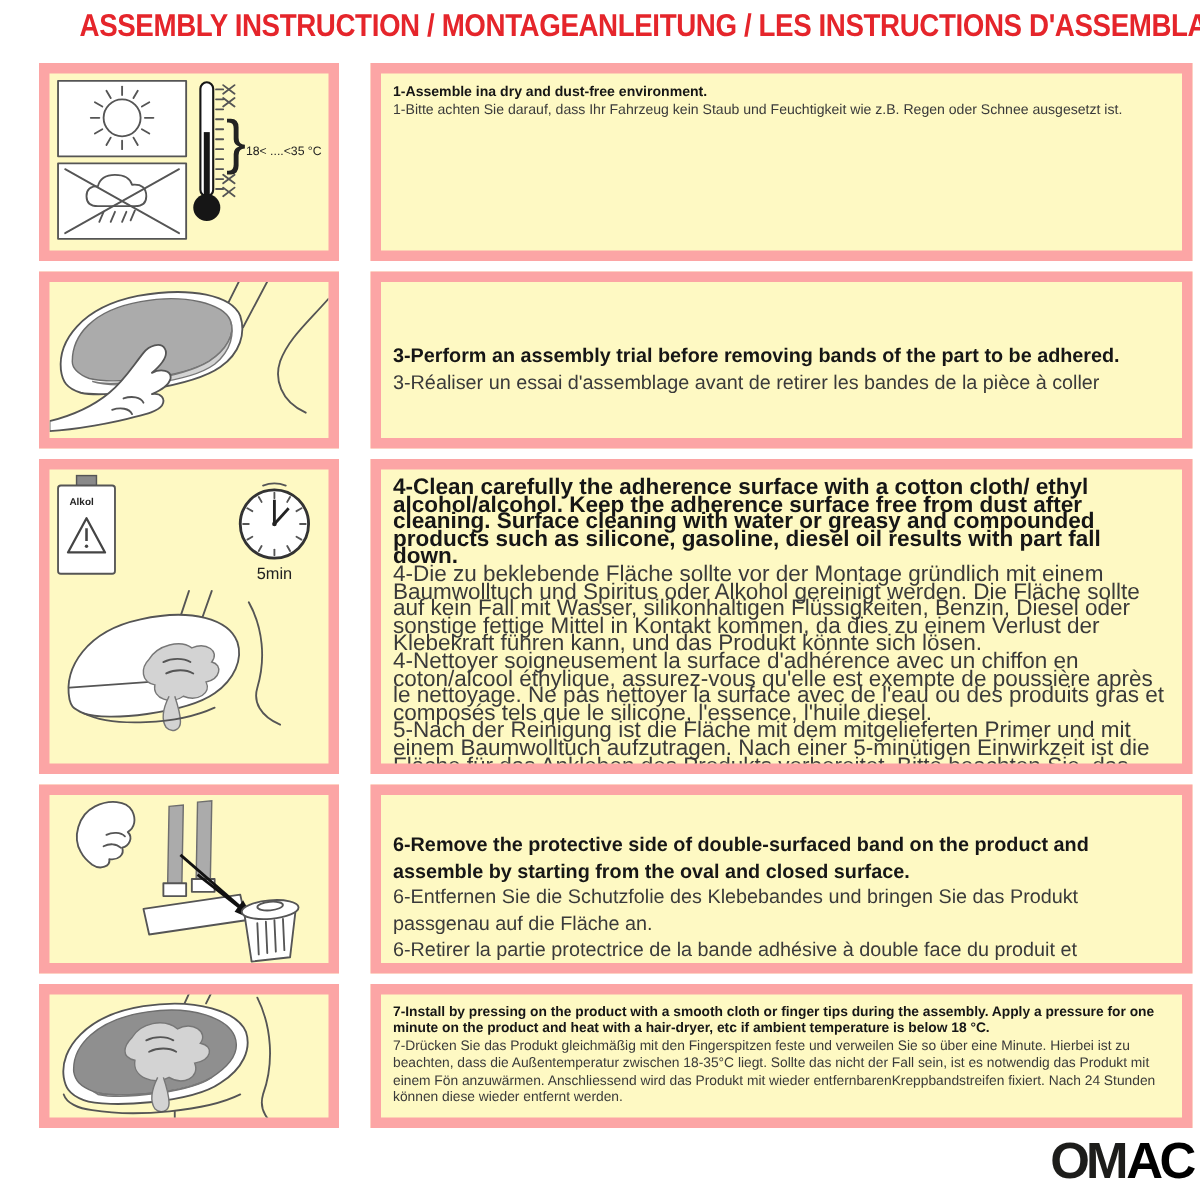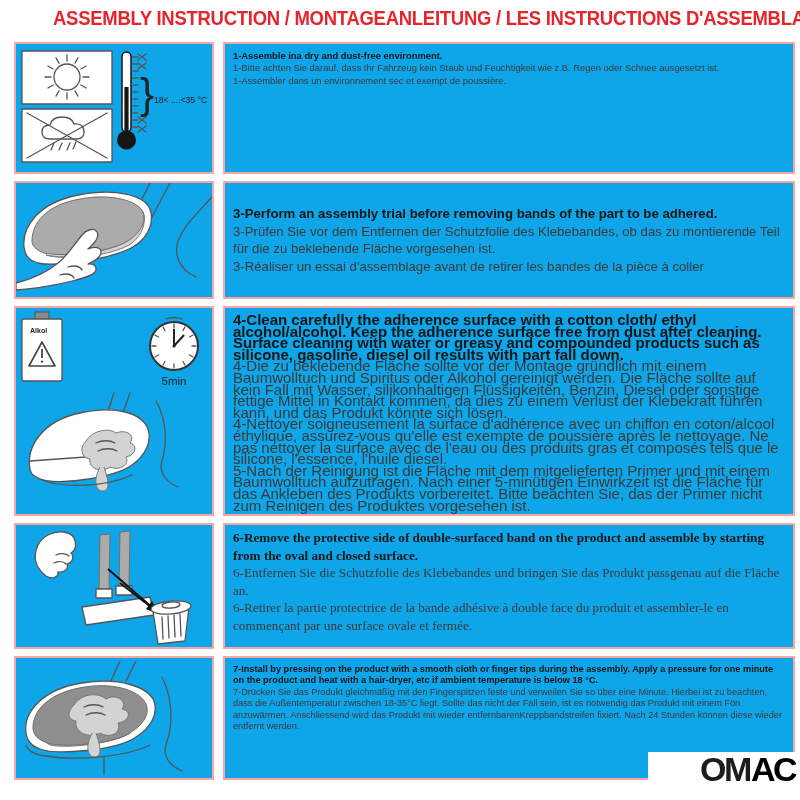--- a/index.html
+++ b/index.html
@@ -8,42 +8,42 @@
     font-family:"Liberation Sans","DejaVu Sans",sans-serif;color:#2b2b2b;position:relative;
   }
   .title-wrap{width:800px;text-align:center;margin-top:6px;height:30px;}
   .title{
     display:inline-block;white-space:nowrap;font-weight:800;font-size:21px;
     letter-spacing:-0.3px;transform:scaleX(0.88);transform-origin:center;
     color:#e5252b;
   }
   .sheet{position:absolute;left:14px;top:42px;width:781px;display:flex;flex-direction:column;gap:7px;}
   .row{display:flex;gap:9px;}
-  .cell{border:2px solid #fca5a5;background:#0ea5e9;box-sizing:border-box;}
+  .cell{border:7px solid #fca5a5;background:#fef9c3;box-sizing:border-box;margin-left:12px;}
   .ill{width:200px;flex:0 0 200px;display:flex;align-items:center;justify-content:center;overflow:hidden;}
   .txt{flex:1;padding:6px 10px 4px 8px;overflow:hidden;}
   .txt p{margin:0;}
   .small p{font-size:9.4px;line-height:12.3px;color:#3a3a3a;}
   .small.tight p{font-size:15px;line-height:11.6px;}
   .big p{font-size:13.2px;line-height:17.6px;color:#3a3a3a;}
   .txt p.en{font-weight:bold;color:#161616;}
   .txt p.sp{margin-top:11px;}
-  .r1{height:132px;} .r2{height:118px;} .r3{height:210px;} .r4{height:126px;} .r5{height:124px;}
-  .r2 .txt{padding-top:22px;}
-  .r4 .txt{padding-top:4px;font-family:Liberation Serif, serif;}
+  .r1{height:132px;} .r2{height:118px;} .r3{height:210px;} .r4{height:126px;} .r5{height:96px;}
+  .r2 .txt{padding-top:40px;}
+  .r4 .txt{padding-top:24px;}
   .r5 .txt p{font-size:9.2px;line-height:11.4px;}
   svg{display:block;}
   .ln{fill:none;stroke:#555;stroke-width:1.3;stroke-linecap:round;stroke-linejoin:round;}
   .fillw{fill:#fff;stroke:#555;stroke-width:1.3;stroke-linejoin:round;}
   .gray{fill:#ababab;stroke:#6e6e6e;stroke-width:1;}
   .dgray{fill:#8f8f8f;stroke:#6e6e6e;stroke-width:1;}
   .lgray{fill:#d3d3d3;stroke:#777;stroke-width:1;}
   .logo{
     position:absolute;left:648px;top:752px;width:147px;height:44px;background:#fff;
-    display:flex;align-items:flex-start;justify-content:flex-end;padding-left:8px;box-sizing:border-box;
+    display:flex;align-items:center;justify-content:flex-end;padding-left:8px;box-sizing:border-box;
   }
   .logo span{font-weight:900;font-size:34px;letter-spacing:-2.5px;line-height:1;}
   .logo .lb{color:#1d1d1b;}
   .logo .lr{color:#000000;margin-left:1px;}
   .svg-label{font-family:"Liberation Sans",sans-serif;fill:#222;}
 </style>
 </head>
 <body>
 
 <div class="title-wrap">
@@ -113,41 +113,39 @@
               <line x1="130" y1="81" x2="122" y2="87"></line>
           </g>
           <text x="124" y="63" font-size="42" fill="#333" class="svg-label">}</text>
           <text x="138" y="58" font-size="8.6" class="svg-label">18&lt; ....&lt;35 °C</text>
         </g>
       </svg>
     </div>
     <div class="cell txt small">
       <p class="en">1-Assemble ina dry and dust-free environment.</p>
       <p>1-Bitte achten Sie darauf, dass Ihr Fahrzeug kein Staub und Feuchtigkeit wie z.B. Regen oder Schnee ausgesetzt ist.</p>
-      <p>1-Assembler dans un environnement sec et exempt de poussière.</p>
     </div>
   </div>
 
   <div class="row r2">
     <div class="cell ill r2">
       <svg width="196" height="114" viewBox="0 0 196 114">
         <line x1="134" y1="0" x2="116" y2="36" class="ln"></line>
         <line x1="154" y1="0" x2="136" y2="34" class="ln"></line>
         <path d="M196,14 C180,32 168,42 162,58 C158,70 162,86 180,94" class="ln"></path>
         <path d="M8,64 C6,44 22,20 62,12 C100,5 128,12 134,26 C138,38 134,52 120,62 C100,76 40,84 22,80 C12,77 9,72 8,64 Z" class="fillw"></path>
         <path d="M16,58 C16,40 30,22 64,16 C96,10 122,18 127,29 C131,39 124,50 112,58 C92,70 44,74 28,70 C18,66 16,62 16,58 Z" class="gray"></path>
         <path d="M112,58 C124,50 131,39 127,29 C130,38 128,50 116,60 C98,73 48,78 30,72 C44,76 92,70 112,58 Z" class="lgray"></path>
         <path d="M0,100 C16,96 30,90 42,80 C52,72 58,62 66,52 C70,47 78,44 81,49 C84,54 79,60 72,66 C78,63 86,64 85,70 C84,75 78,78 72,81 C78,80 82,84 79,89 C76,93 68,95 60,97 C46,101 18,106 0,107 Z" class="fillw"></path>
         <path d="M52,84 C58,82 64,83 66,87" class="ln"></path>
         <path d="M44,92 C50,90 56,91 58,95" class="ln"></path>
       </svg>
     </div>
     <div class="cell txt big">
       <p class="en">3-Perform an assembly trial before removing bands of the part to be adhered.</p>
-      <p>3-Prüfen Sie vor dem Entfernen der Schutzfolie des Klebebandes, ob das zu montierende Teil für die zu beklebende Fläche vorgesehen ist.</p>
       <p>3-Réaliser un essai d'assemblage avant de retirer les bandes de la pièce à coller</p>
     </div>
   </div>
 
   <div class="row r3">
     <div class="cell ill r3">
       <svg width="196" height="204" viewBox="0 0 196 204">
         <g>
           <rect x="19" y="3" width="14" height="8" fill="#8a8a8a" stroke="#555" stroke-width="1"></rect>
           <rect x="6" y="10" width="40" height="62" rx="2" class="fillw"></rect>

